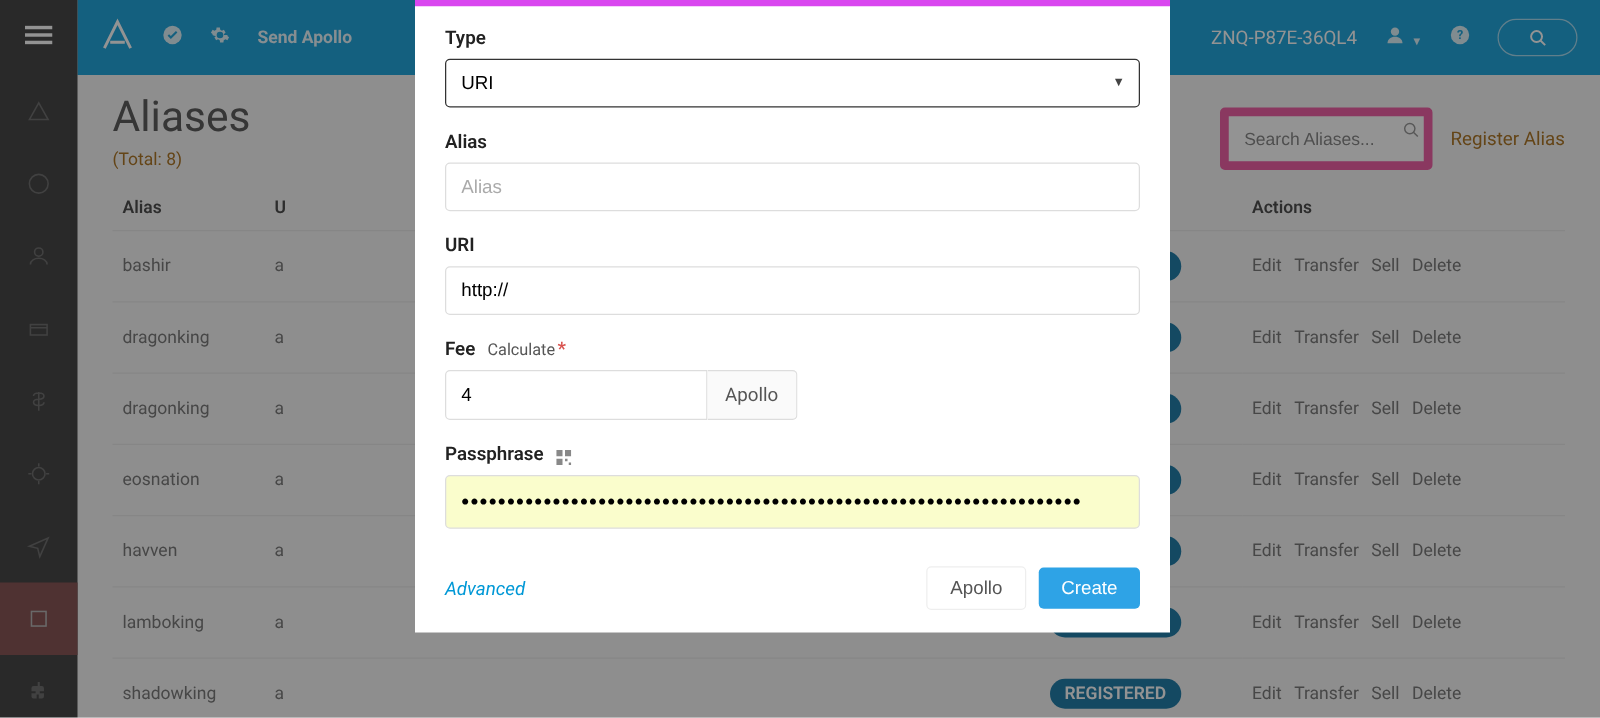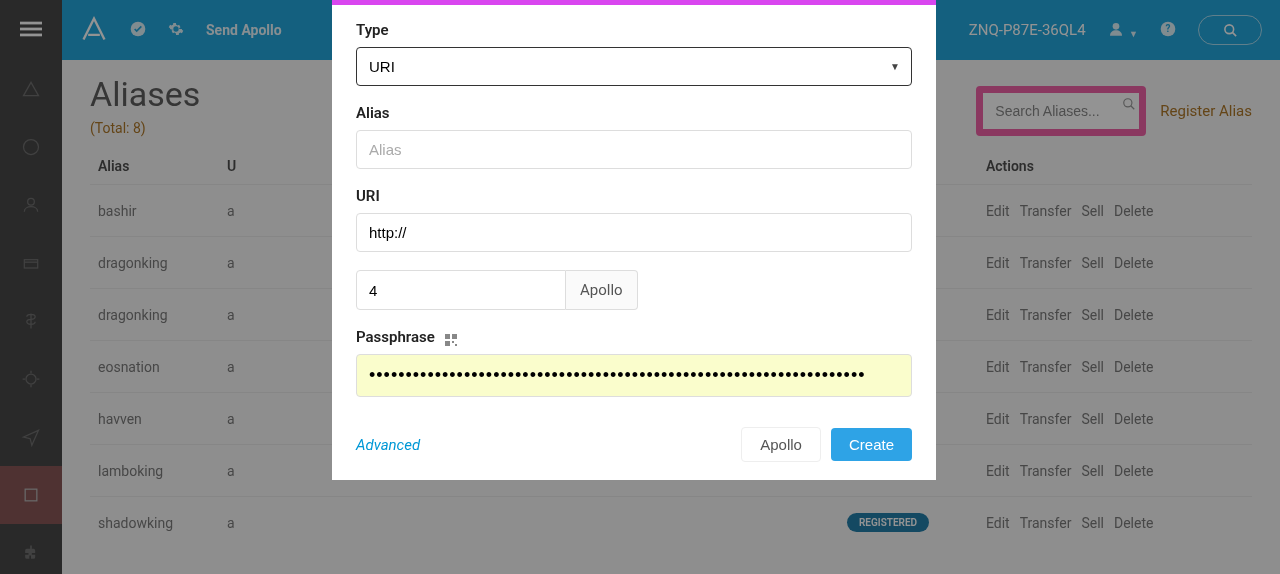--- a/index.html
+++ b/index.html
@@ -34,21 +34,21 @@
 .toolbar { position: absolute; right: 28px; top: 26px; display: flex; align-items: center; gap: 14px; }
 .search-aliases { position: relative; }
 .search-aliases input { padding: 10px 36px 10px 12px; border: 7px solid #ec4899; border-radius: 4px; width: 170px; font-size: 14px; }
 .search-aliases svg { position: absolute; right: 10px; top: 11px; width: 14px; height: 14px; color: #888; }
 .register-link { color: #a16207; font-size: 15px; cursor: pointer; }
 
 
 .table { width: 100%; border-collapse: collapse; margin-top: 8px; }
 .table th { text-align: left; padding: 10px 8px; font-weight: 600; color: #333; font-size: 14px; }
 .table td { padding: 16px 8px; border-top: 1px solid #e5e5e5; color: #666; font-size: 14px; }
-.status-badge { background: #006a9c; color: #fff; padding: 4px 12px; border-radius: 14px; font-size: 10px; font-weight: 600; display: inline-block; }
+.status-badge { background: #006a9c; color: #fff; padding: 4px 12px; border-radius: 14px; font-size: 14px; font-weight: 600; display: inline-block; }
 .actions { color: #666; }
 .actions span { margin-right: 10px; cursor: pointer; }
 
 
 .overlay { position: absolute; left: 0; top: 0; width: 1280px; height: 574px; background: rgba(40,40,40,0.5); z-index: 50; }
 .modal { position: absolute; left: 332px; top: 0; width: 604px; background: #fff; border-top: 5px solid #d946ef; z-index: 60; padding: 16px 24px 18px 24px; }
 .form-group { margin-bottom: 18px; }
 .form-label { display: block; font-weight: 600; font-size: 15px; color: #222; margin-bottom: 8px; }
 .form-label .sub { font-weight: 400; font-size: 13px; color: #555; margin-left: 6px; }
 .form-label .req { color: #d9534f; margin-left: 2px; }
@@ -259,20 +259,24 @@
   </div>
   <div class="form-group">
     <label class="form-label">Alias</label>
     <input class="form-input" placeholder="Alias" style="">
   </div>
   <div class="form-group">
     <label class="form-label">URI</label>
     <input class="form-input" value="http://" style="">
   </div>
   <div class="form-group">
+    <label class="form-label">
+      <span>Fee</span>
+      <span class="sub">Calculate</span><span class="req">*</span>
+    </label>
     <div class="fee-row">
       <input class="form-input" style="width: 210px;" value="4">
       <span class="fee-suffix">Apollo</span>
     </div>
   </div>
   <div class="form-group">
     <label class="form-label">
       <span>Passphrase</span>
       <span class="qr-icon">
         <svg viewBox="0 0 12 12" fill="#888">

